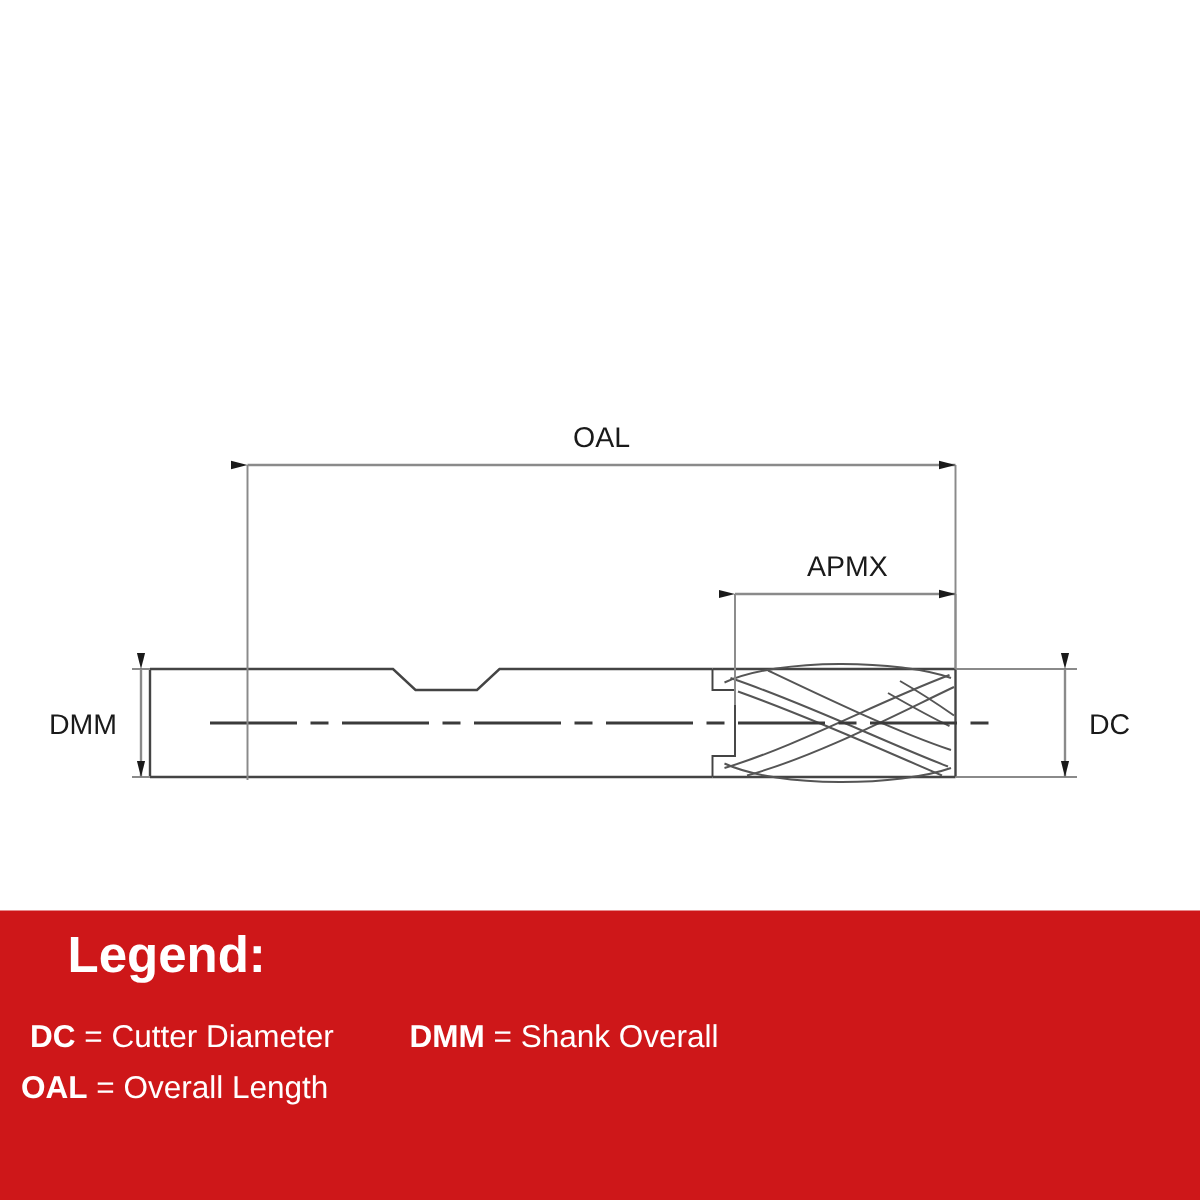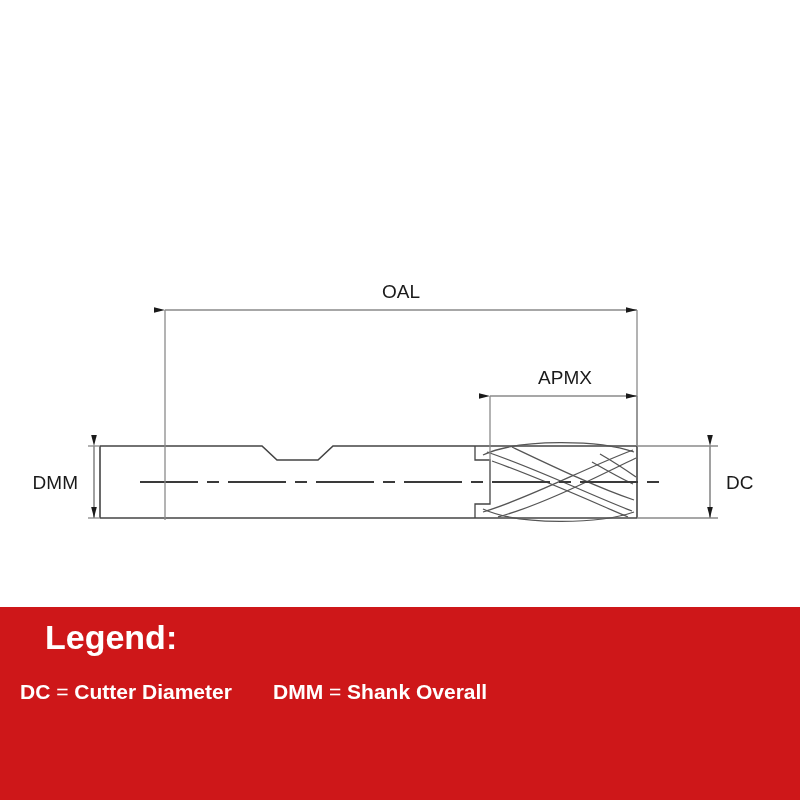--- a/index.html
+++ b/index.html
@@ -69,21 +69,21 @@
     display: inline-block;
     white-space: nowrap;
   }
   .legend-entry .abbr {
     font-weight: bold;
   }
   .legend-entry .eq {
     font-weight: normal;
   }
   .legend-entry .desc {
-    font-weight: bold;
+    font-weight: normal;
   }
   .row-1 .entry-dc {
     position: absolute;
     left: 20px;
   }
   .row-1 .entry-dmm {
     position: absolute;
     left: 273px;
   }
   .row-2 .entry-oal {
@@ -205,18 +205,25 @@
           <span class="eq">=</span>
           <span class="desc">Cutter Diameter</span>
         </span>
         <span class="legend-entry entry-dmm">
           <span class="abbr">DMM</span>
           <span class="eq">=</span>
           <span class="desc">Shank Overall</span>
         </span>
       </div>
 
+      <div class="legend-row row-2">
+        <span class="legend-entry entry-oal">
+          <span class="abbr">OAL</span>
+          <span class="eq">=</span>
+          <span class="desc">Overall Length</span>
+        </span>
+      </div>
 
 
     </div>
   </div>
 
 </div>
 
 </body></html>

